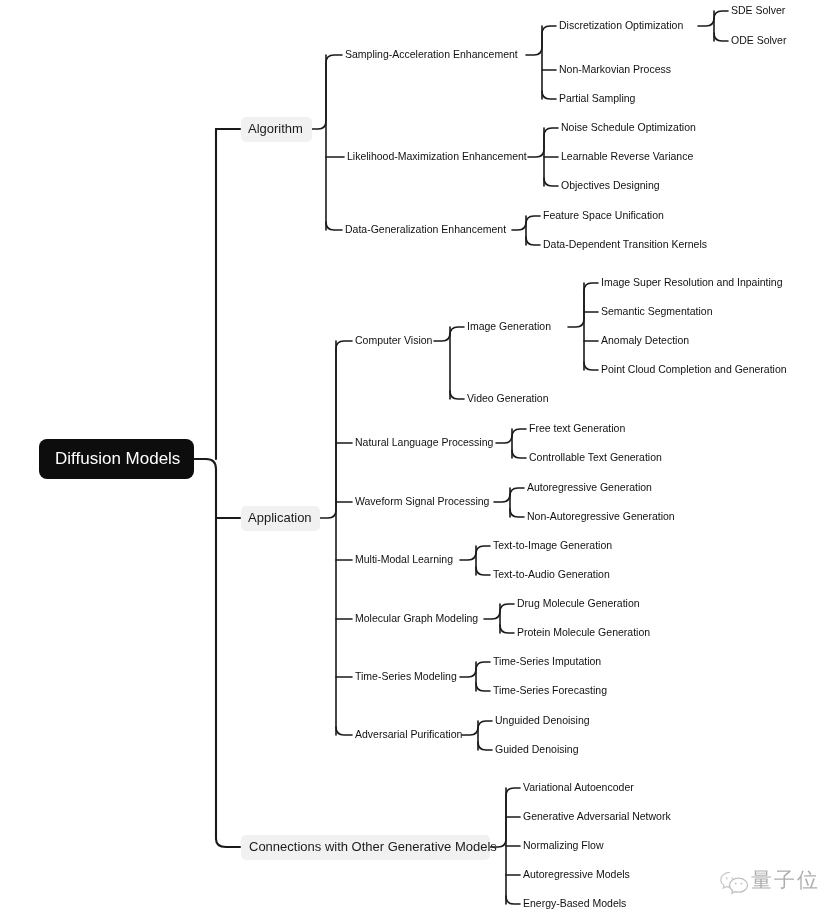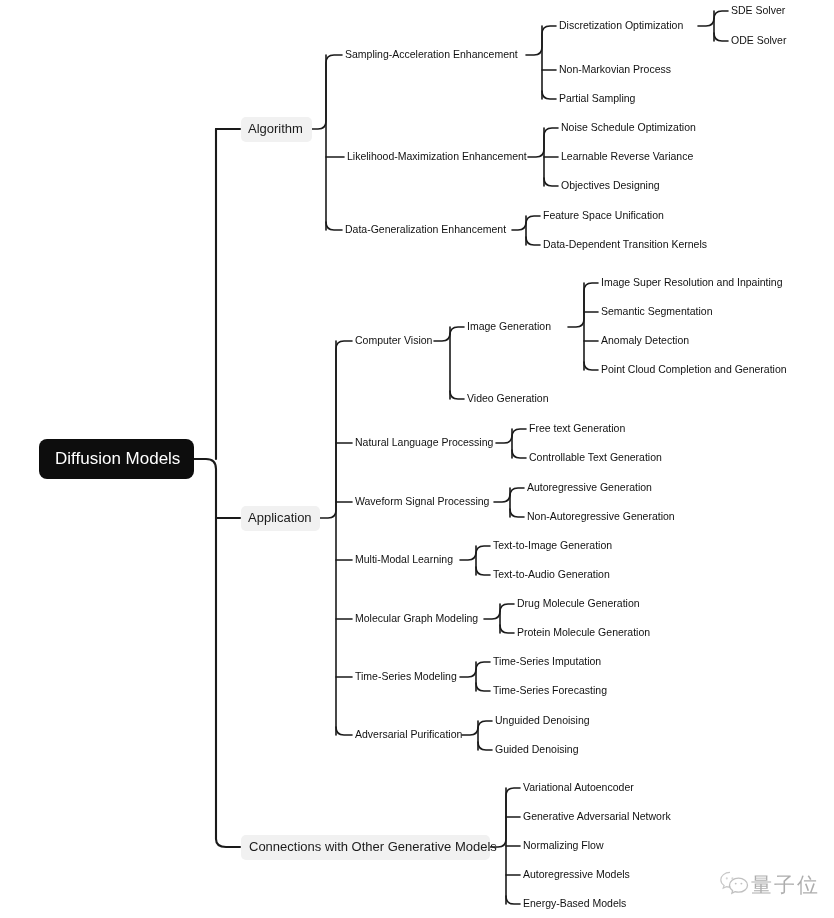--- a/index.html
+++ b/index.html
@@ -58,21 +58,21 @@
     fill: #0d0d0d;
   }
   .box-l1 {
     fill: #f1f1f1;
   }
   .watermark {
     position: absolute;
     right: 14px;
     bottom: 22px;
     display: flex;
-    align-items: flex-end;
+    align-items: flex-start;
     gap: 0;
     opacity: 0.55;
     user-select: none;
   }
   .wm-text {
     font-family: "DejaVu Sans", sans-serif;
     font-size: 21px;
     color: #6b6b6b;
     letter-spacing: 2px;
     line-height: 1;

